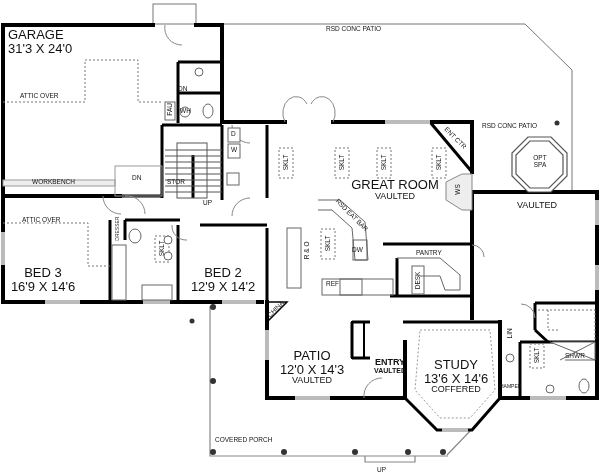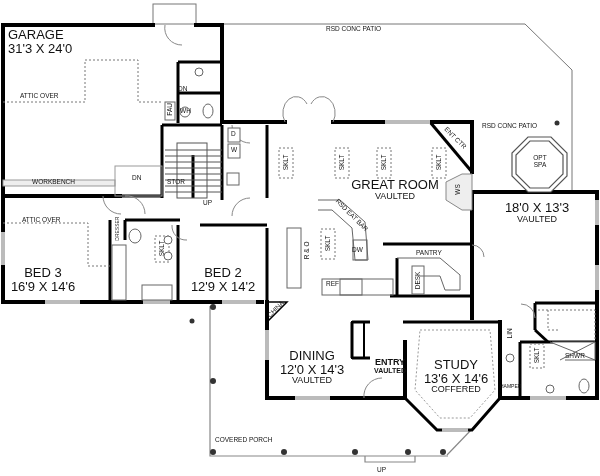--- a/index.html
+++ b/index.html
@@ -240,36 +240,35 @@
   <div>GARAGE</div>
   <div>31'3 X 24'0</div>
 </div>
 
 <div class="lbl big" style="left:330px;top:178px;width:130px;">
   <div>GREAT ROOM</div>
   <div class="sm" style="font-size:9px;">VAULTED</div>
 </div>
 
 <div class="lbl big" style="left:482px;top:201px;width:110px;">
-  <div>18'0 X 13'3</div>
   <div class="sm" style="font-size:9px;">VAULTED</div>
 </div>
 
 <div class="lbl big" style="left:8px;top:266px;width:70px;">
   <div>BED 3</div>
   <div>16'9 X 14'6</div>
 </div>
 
 <div class="lbl big" style="left:188px;top:266px;width:70px;">
   <div>BED 2</div>
   <div>12'9 X 14'2</div>
 </div>
 
 <div class="lbl big" style="left:272px;top:349px;width:80px;">
-  <div>DINING</div>
+  <div>PATIO</div>
   <div>12'0 X 14'3</div>
   <div class="sm" style="font-size:9px;">VAULTED</div>
 </div>
 
 <div class="lbl sm" style="left:370px;top:358px;width:40px;font-size:9px;font-weight:bold;">
   <div>ENTRY</div>
   <div style="font-size:7px;">VAULTED</div>
 </div>
 
 <div class="lbl big" style="left:414px;top:358px;width:84px;">

